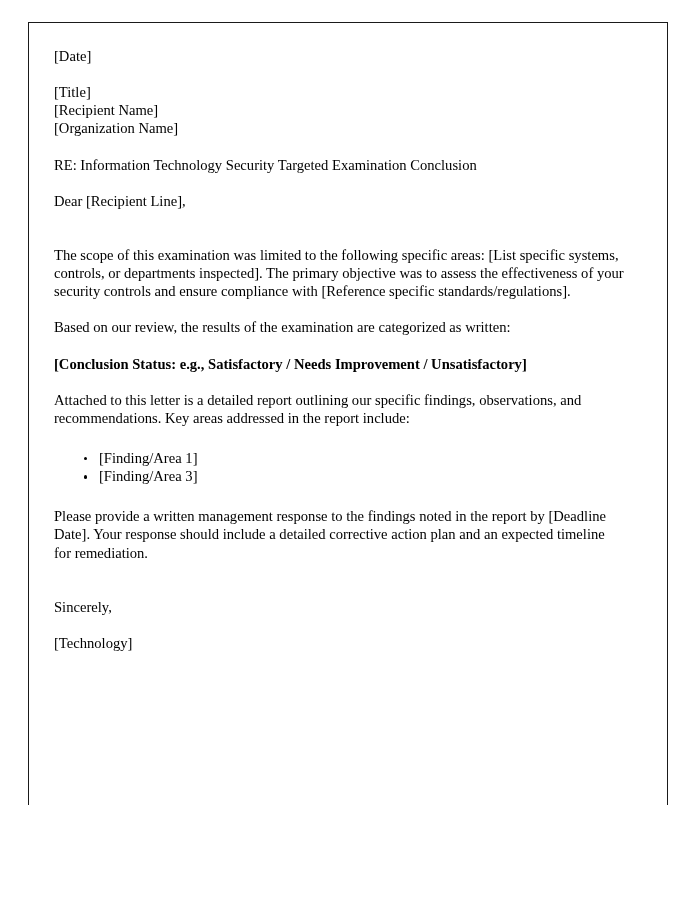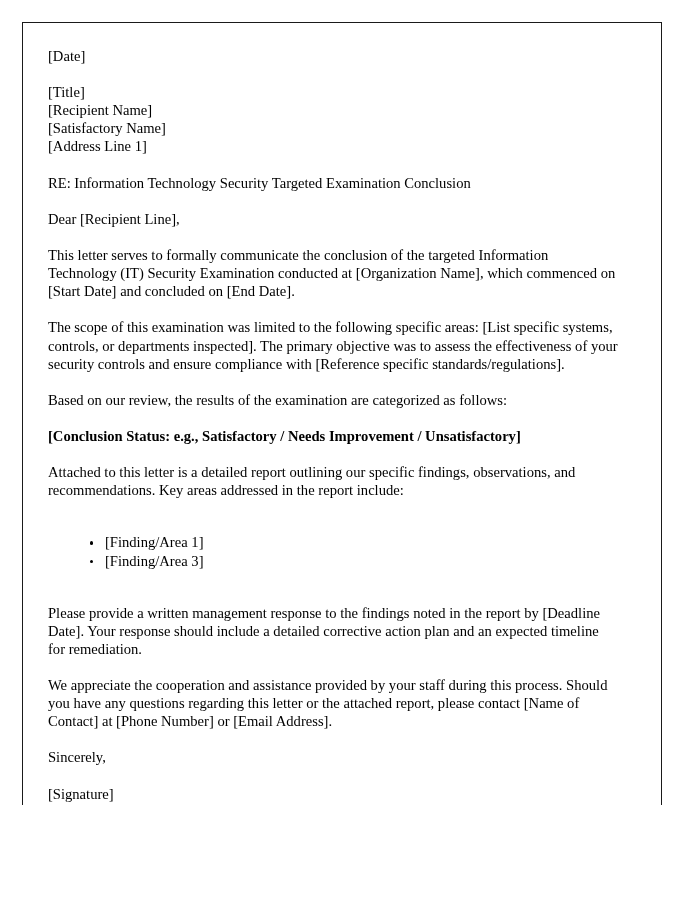--- a/index.html
+++ b/index.html
@@ -20,21 +20,21 @@
     left: 0;
     top: 0;
     width: 700px;
     height: 900px;
     background: #ffffff;
   }
 
   
   .letter-page {
     position: absolute;
-    left: 22px;
+    left: 28px;
     top: 22px;
     width: 640px;          
     height: 783px;         
     box-sizing: border-box;
     border: 1.6px solid #1a1a1a;
     border-bottom: none;   
     background: #ffffff;
     overflow: hidden;
   }
 
@@ -64,21 +64,21 @@
     margin: 0;
     font-size: 14.6px;
     line-height: 18.1px;
   }
 
   .bold-status {
     font-weight: bold;
   }
 
   ul.findings {
-    margin: 16px;
+    margin: 4px;
     padding: 0 0 0 0;
     list-style: none;
   }
   ul.findings li {
     position: relative;
     padding-left: 41px;    
     line-height: 18.1px;
     font-size: 14.6px;
   }
   ul.findings li::before {
@@ -107,43 +107,41 @@
 
       <div class="blk">
         <span class="line">[Date]</span>
       </div>
 
       <div class="gap-line"></div>
 
       <div class="blk">
         <span class="line">[Title]</span>
         <span class="line">[Recipient Name]</span>
-        <span class="line">[Satisfactory Name]</span>
-        <span class="line">[Address Line 1]</span>
+        <span class="line">[Organization Name]</span>
       </div>
 
       <div class="gap-line"></div>
 
       <p class="para">RE: Information Technology Security Targeted Examination Conclusion</p>
 
       <div class="gap-line"></div>
 
       <p class="para">Dear [Recipient Line],</p>
 
       <div class="gap-line"></div>
 
-      <p class="para">This letter serves to formally communicate the conclusion of the targeted Information Technology (IT) Security Examination conducted at [Organization Name], which commenced on [Start Date] and concluded on [End Date].</p>
 
       <div class="gap-line"></div>
 
       <p class="para">The scope of this examination was limited to the following specific areas: [List specific systems, controls, or departments inspected]. The primary objective was to assess the effectiveness of your security controls and ensure compliance with [Reference specific standards/regulations].</p>
 
       <div class="gap-line"></div>
 
-      <p class="para">Based on our review, the results of the examination are categorized as follows:</p>
+      <p class="para">Based on our review, the results of the examination are categorized as written:</p>
 
       <div class="gap-line"></div>
 
       <p class="para bold-status">[Conclusion Status: e.g., Satisfactory / Needs Improvement / Unsatisfactory]</p>
 
       <div class="gap-line"></div>
 
       <p class="para">Attached to this letter is a detailed report outlining our specific findings, observations, and recommendations. Key areas addressed in the report include:</p>
 
       <div class="gap-line"></div>
@@ -152,29 +150,28 @@
         <li>[Finding/Area 1]</li>
         <li>[Finding/Area 3]</li>
       </ul>
 
       <div class="gap-line"></div>
 
       <p class="para">Please provide a written management response to the findings noted in the report by [Deadline Date]. Your response should include a detailed corrective action plan and an expected timeline for remediation.</p>
 
       <div class="gap-line"></div>
 
-      <p class="para">We appreciate the cooperation and assistance provided by your staff during this process. Should you have any questions regarding this letter or the attached report, please contact [Name of Contact] at [Phone Number] or [Email Address].</p>
 
       <div class="gap-line"></div>
 
       <p class="para">Sincerely,</p>
 
       <div class="gap-line"></div>
 
       <div class="blk clip-last">
-        <span class="line">[Signature]</span>
+        <span class="line">[Technology]</span>
 
       </div>
 
     </div>
   </div>
 
 </div>
 
 </body></html>

